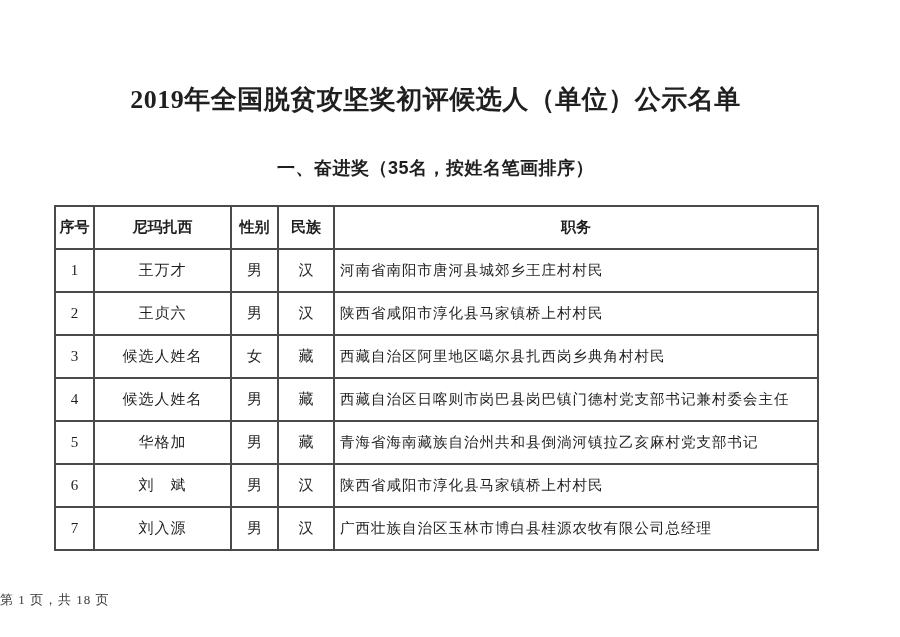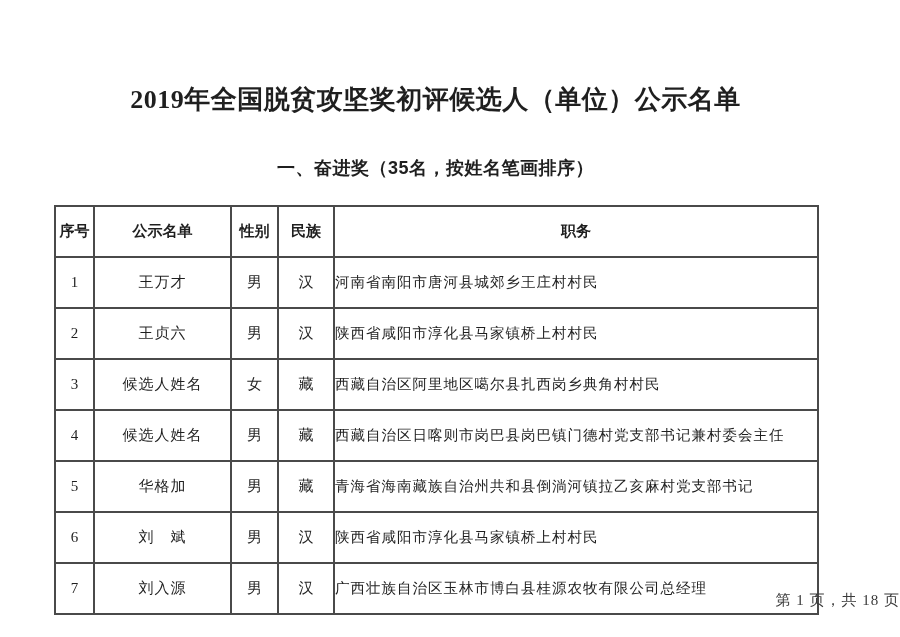--- a/index.html
+++ b/index.html
@@ -57,55 +57,56 @@
     position: absolute;
     top: 197px;
     left: 0;
     width: 763px;
     border-collapse: collapse;
     table-layout: fixed;
   }
   .candidates th,
   .candidates td {
     border: 2px solid var(--border);
-    height: 51px;
+    height: 43px;
     padding: 0;
     text-align: center;
     vertical-align: middle;
     font-size: 15px;
     color: var(--text);
     overflow: hidden;
     white-space: nowrap;
     margin-left: 43px;
   }
   .candidates th {
     font-family: "Liberation Sans", sans-serif;
     font-weight: 700;
   }
   .candidates td {
     font-family: "Liberation Serif", serif;
   }
   .candidates td.cell-position {
     text-align: left;
+    padding-left: 5px;
     padding-right: 4px;
     letter-spacing: 1px;
     font-size: 14.5px;
   }
   .candidates td.cell-name {
     letter-spacing: 1px;
     border-radius: 10px;
   }
   .page-footer {
     position: absolute;
     top: 591px;
     left: 0;
     width: 900px;
-    text-align: right;
+    text-align: left;
     font-family: "Liberation Serif", serif;
-    font-size: 15px;
+    font-size: 13px;
     color: var(--footer_text);
     letter-spacing: 1px;
   }
 </style>
 </head>
 <body>
 
 <div class="content">
 
   <div class="doc-title">2019年全国脱贫攻坚奖初评候选人（单位）公示名单</div>
@@ -116,21 +117,21 @@
     <colgroup>
       <col style="width:39px">
       <col style="width:137px">
       <col style="width:47px">
       <col style="width:56px">
       <col style="width:484px">
     </colgroup>
     <thead>
       <tr>
         <th>序号</th>
-        <th>公示名单</th>
+        <th>尼玛扎西</th>
         <th>性别</th>
         <th>民族</th>
         <th>职务</th>
       </tr>
     </thead>
     <tbody>
       <tr>
         <td class="cell-no">1</td>
         <td class="cell-name">王万才</td>
         <td class="cell-gender">男</td>

